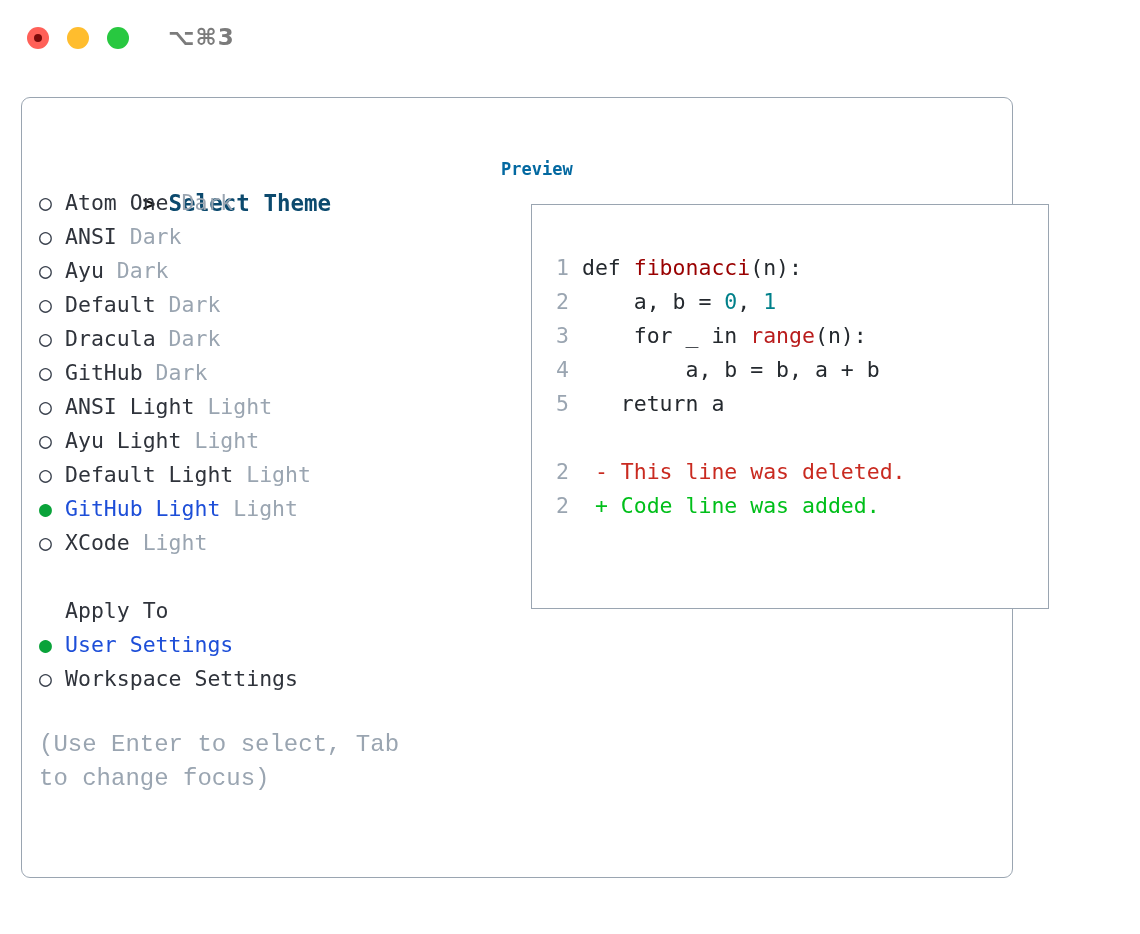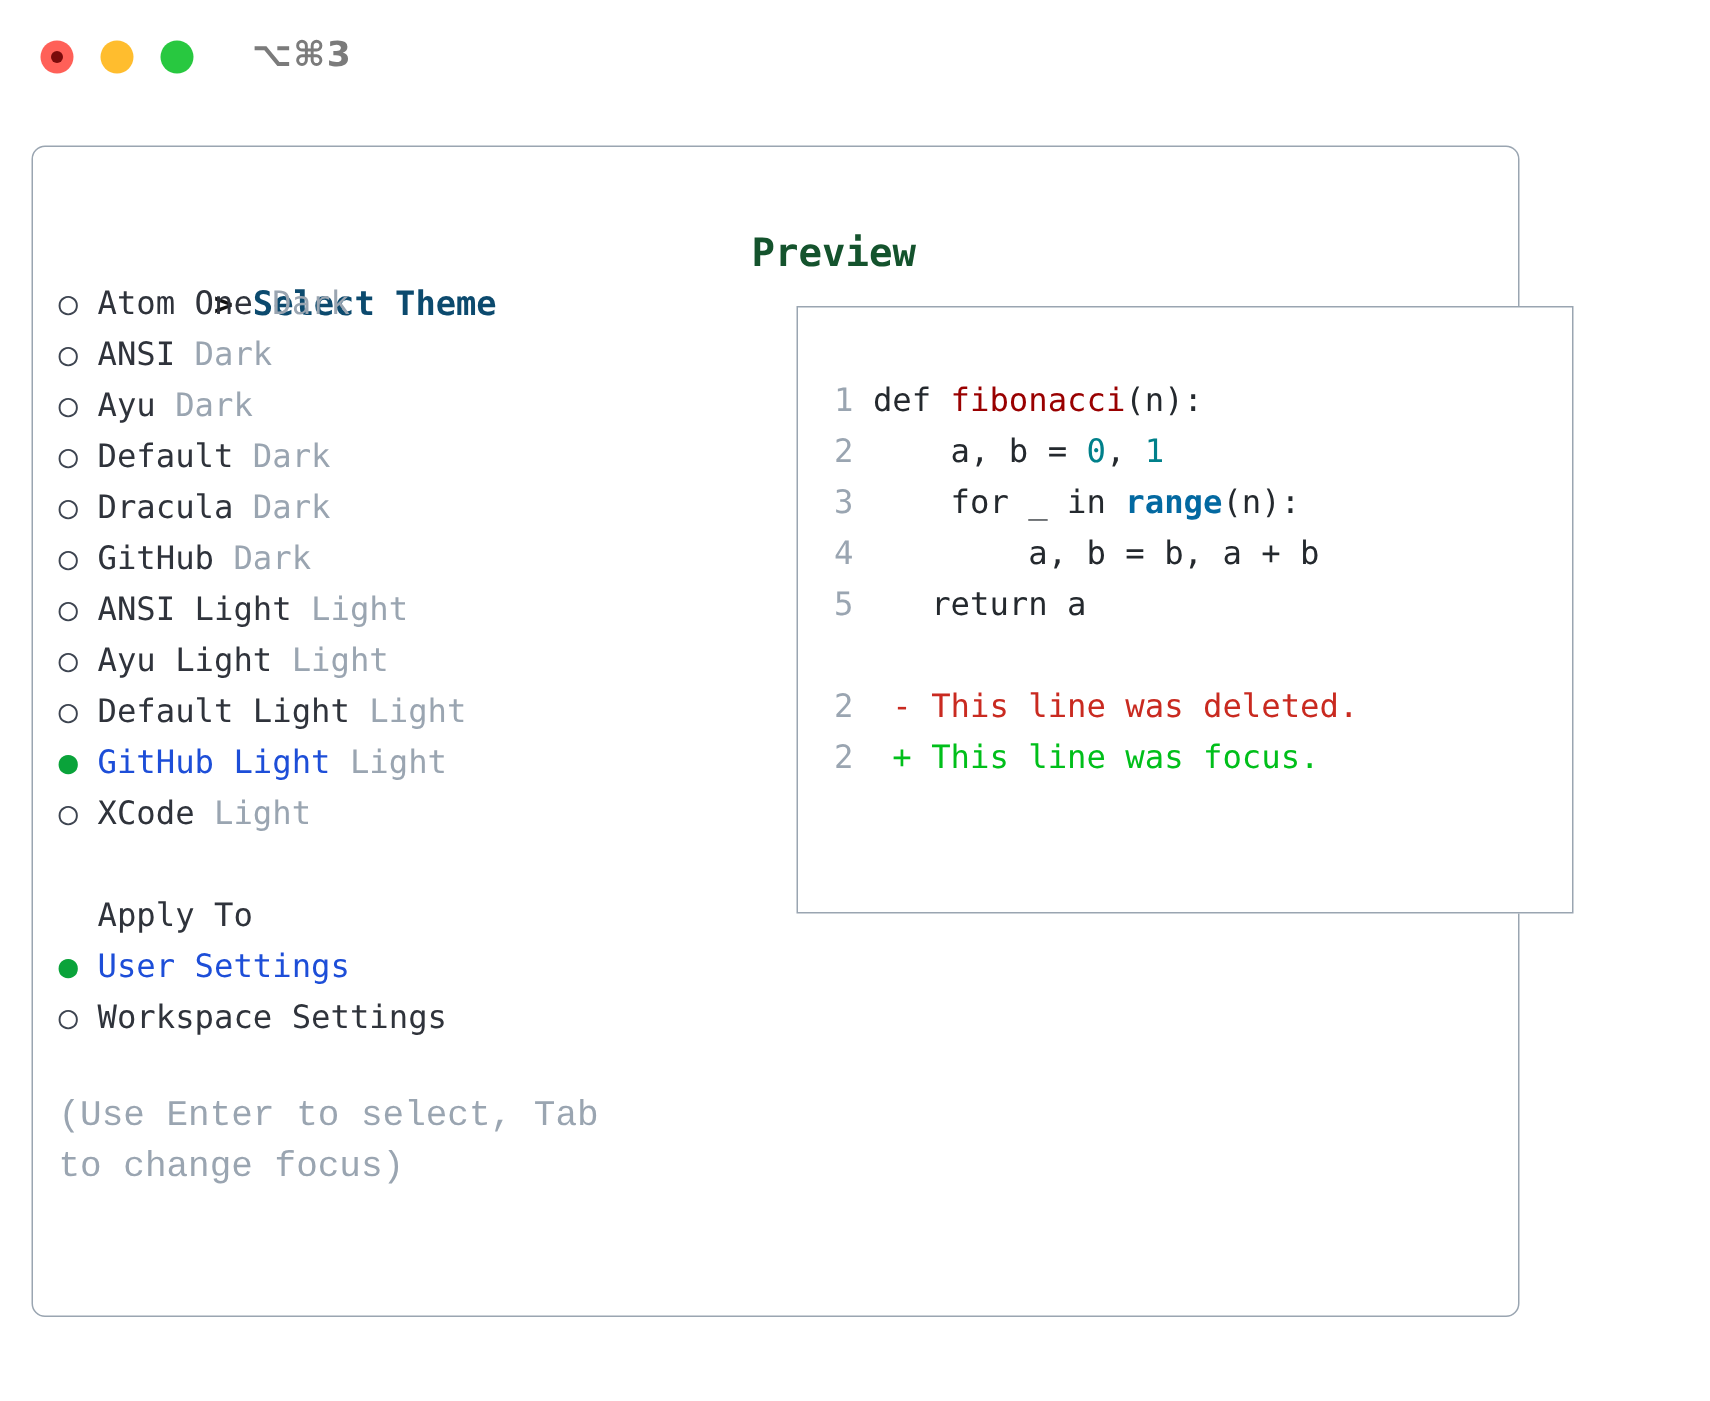--- a/index.html
+++ b/index.html
@@ -126,23 +126,23 @@
 
   
   #right-col {
     position: absolute;
     left: 479px;
     top: 54px;
     width: 490px;
   }
 
   #preview-title {
-    font-size: 26px;
+    font-size: 17px;
     font-weight: 700;
-    color: #14532d;
+    color: #0369a1;
     line-height: 34px;
     white-space: pre;
   }
 
   #preview-box {
     position: absolute;
     left: 30px;
     top: 52px;
     width: 518px;
     height: 405px;
@@ -162,21 +162,21 @@
   .cl { white-space: pre; }
   .ln {
     display: inline-block;
     width: 22px;
     text-align: right;
     color: #9aa5b1;
   }
   .tok-plain   { color: #24292e; }
   .tok-fn      { color: #990000; }
   .tok-num     { color: #00808a; }
-  .tok-builtin { color: #0369a1; font-weight: bold; }
+  .tok-builtin { color: #b91c1c; }
   .diff-ctx    { color: #808080; }
   .diff-del    { color: #c92a20; }
   .diff-add    { color: #00bf1a; }
   .blank-line  { height: 34px; }
 </style>
 </head>
 <body>
 
 <div id="window">
 
@@ -226,19 +226,19 @@
       <div id="preview-title">Preview</div>
       <div id="preview-box">
         <div id="code">
             <div class="cl"><span class="ln">1</span> <span class="tok-plain">def </span><span class="tok-fn">fibonacci</span><span class="tok-plain">(n):</span></div>
             <div class="cl"><span class="ln">2</span> <span class="tok-plain">    a, b = </span><span class="tok-num">0</span><span class="tok-plain">, </span><span class="tok-num">1</span></div>
             <div class="cl"><span class="ln">3</span> <span class="tok-plain">    for _ in </span><span class="tok-builtin">range</span><span class="tok-plain">(n):</span></div>
             <div class="cl"><span class="ln">4</span> <span class="tok-plain">        a, b = b, a + b</span></div>
             <div class="cl"><span class="ln">5</span> <span class="tok-plain">   return a</span></div>
             <div class="blank-line"></div>
             <div class="cl"><span class="ln">2</span>  <span class="diff-del">- </span><span class="diff-del">This line was deleted.</span></div>
-            <div class="cl"><span class="ln">2</span>  <span class="diff-add">+ </span><span class="diff-add">This line was focus.</span></div>
+            <div class="cl"><span class="ln">2</span>  <span class="diff-add">+ </span><span class="diff-add">Code line was added.</span></div>
           </div>
       </div>
     </div>
 
   </div>
 </div>
 
 </body></html>

